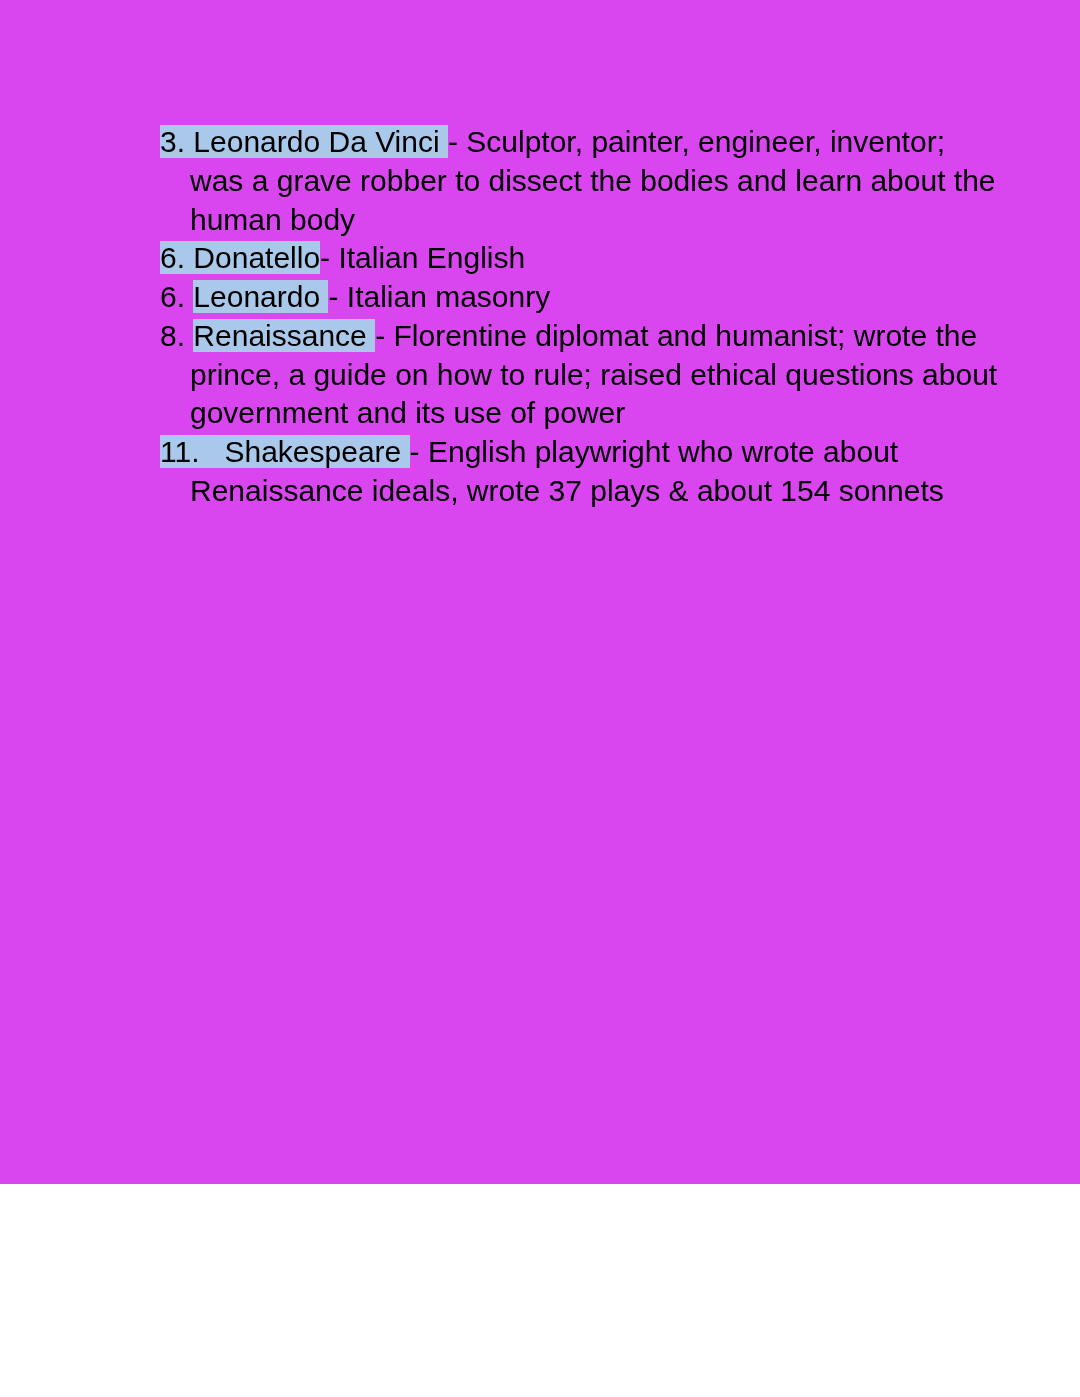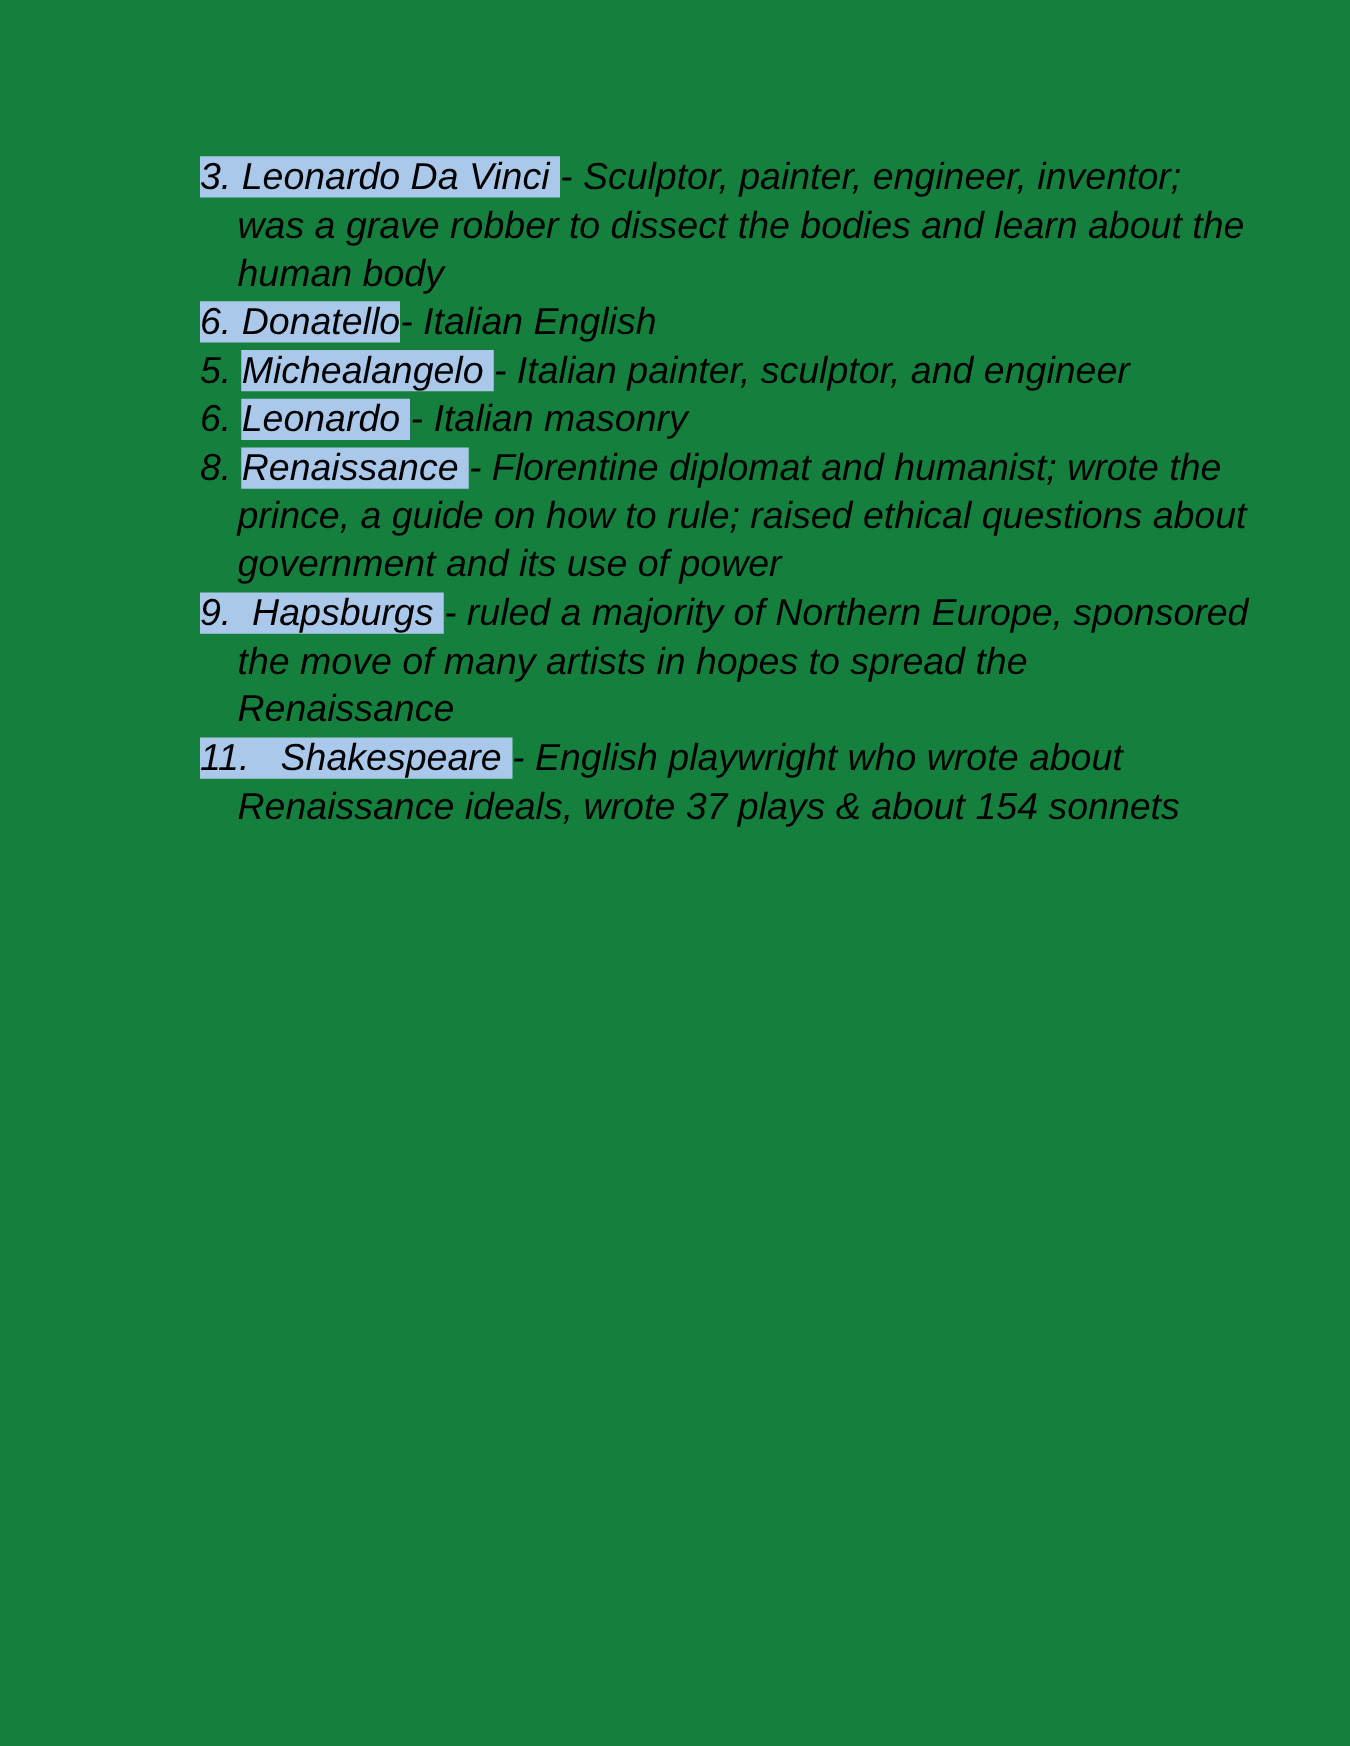--- a/index.html
+++ b/index.html
@@ -8,23 +8,22 @@
     background: #ffffff;
     width: 1080px;
     height: 1397px;
     overflow: hidden;
   }
   .doc-page {
     position: absolute;
     top: 0;
     left: 0;
     width: 1080px;
-    height: 1397px;
-    background: #15803d;
-    font-style: italic;
+    height: 1184px;
+    background: #d946ef;
   }
   .doc-content {
     position: absolute;
     top: 123px;
     left: 160px;
     width: 870px;
     color: #000000;
     font-family: "Liberation Sans", sans-serif;
     font-size: 30px;
     line-height: 38.75px;
@@ -41,24 +40,20 @@
 </style>
 </head>
 <body style="background: rgb(255, 255, 255);">
 
 <div class="doc-page">
   <div class="doc-content" style="color: rgb(0, 0, 0);">
       <div class="list-item"><span class="hl">3. Leonardo Da Vinci </span><span class="plain">- Sculptor, painter, engineer, inventor;
 was a grave robber to dissect the bodies and learn about the
 human body</span></div>
       <div class="list-item"><span class="hl">6. Donatello</span><span class="plain">- Italian English</span></div>
-      <div class="list-item"><span class="plain">5. </span><span class="hl">Michealangelo </span><span class="plain">- Italian painter, sculptor, and engineer</span></div>
       <div class="list-item"><span class="plain">6. </span><span class="hl">Leonardo </span><span class="plain">- Italian masonry</span></div>
       <div class="list-item"><span class="plain">8. </span><span class="hl">Renaissance </span><span class="plain">- Florentine diplomat and humanist; wrote the
 prince, a guide on how to rule; raised ethical questions about
 government and its use of power</span></div>
-      <div class="list-item"><span class="hl">9.  Hapsburgs </span><span class="plain">- ruled a majority of Northern Europe, sponsored
-the move of many artists in hopes to spread the
-Renaissance</span></div>
       <div class="list-item"><span class="hl">11.   Shakespeare </span><span class="plain">- English playwright who wrote about
 Renaissance ideals, wrote 37 plays &amp; about 154 sonnets</span></div>
     </div>
 </div>
 
 </body></html>

